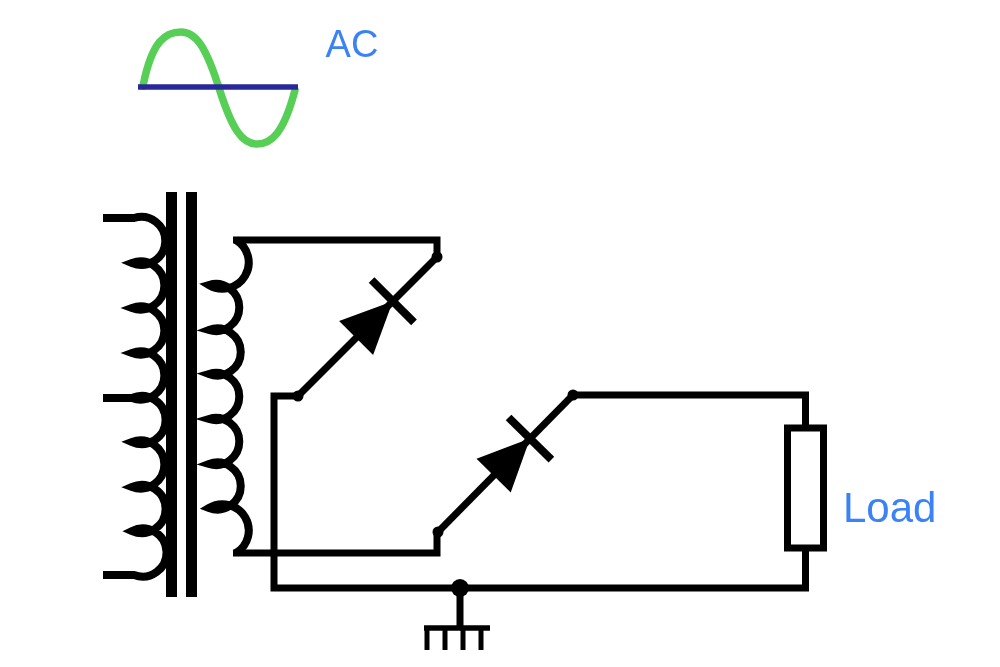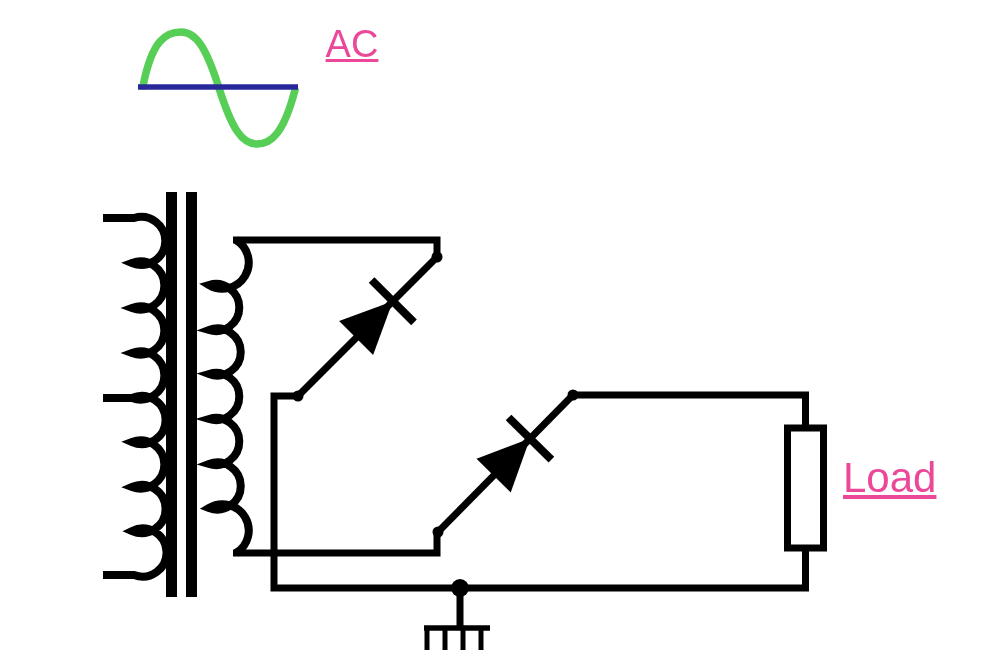--- a/index.html
+++ b/index.html
@@ -7,35 +7,34 @@
     position: relative;
     width: 1000px;
     height: 667px;
     background: #ffffff;
     font-family: "Liberation Sans", sans-serif;
     overflow: hidden;
   }
   #stage svg { position: absolute; left: 0; top: 0; }
   .label {
     position: absolute;
-    color: #ec4899;
+    color: #3b82f6;
     font-family: "Liberation Sans", sans-serif;
-    text-decoration: underline;
   }
   #ac-label {
     left: 296px;
     top: 24px;
     width: 112px;
     text-align: center;
     font-size: 38px;
     line-height: 41px;
   }
   #load-label {
     left: 843px;
-    top: 456px;
+    top: 486px;
     font-size: 42px;
     line-height: 44px;
     text-align: right;
   }
   .label span { display: block; }
 </style>
 </head>
 <body>
 
 <div id="stage">

